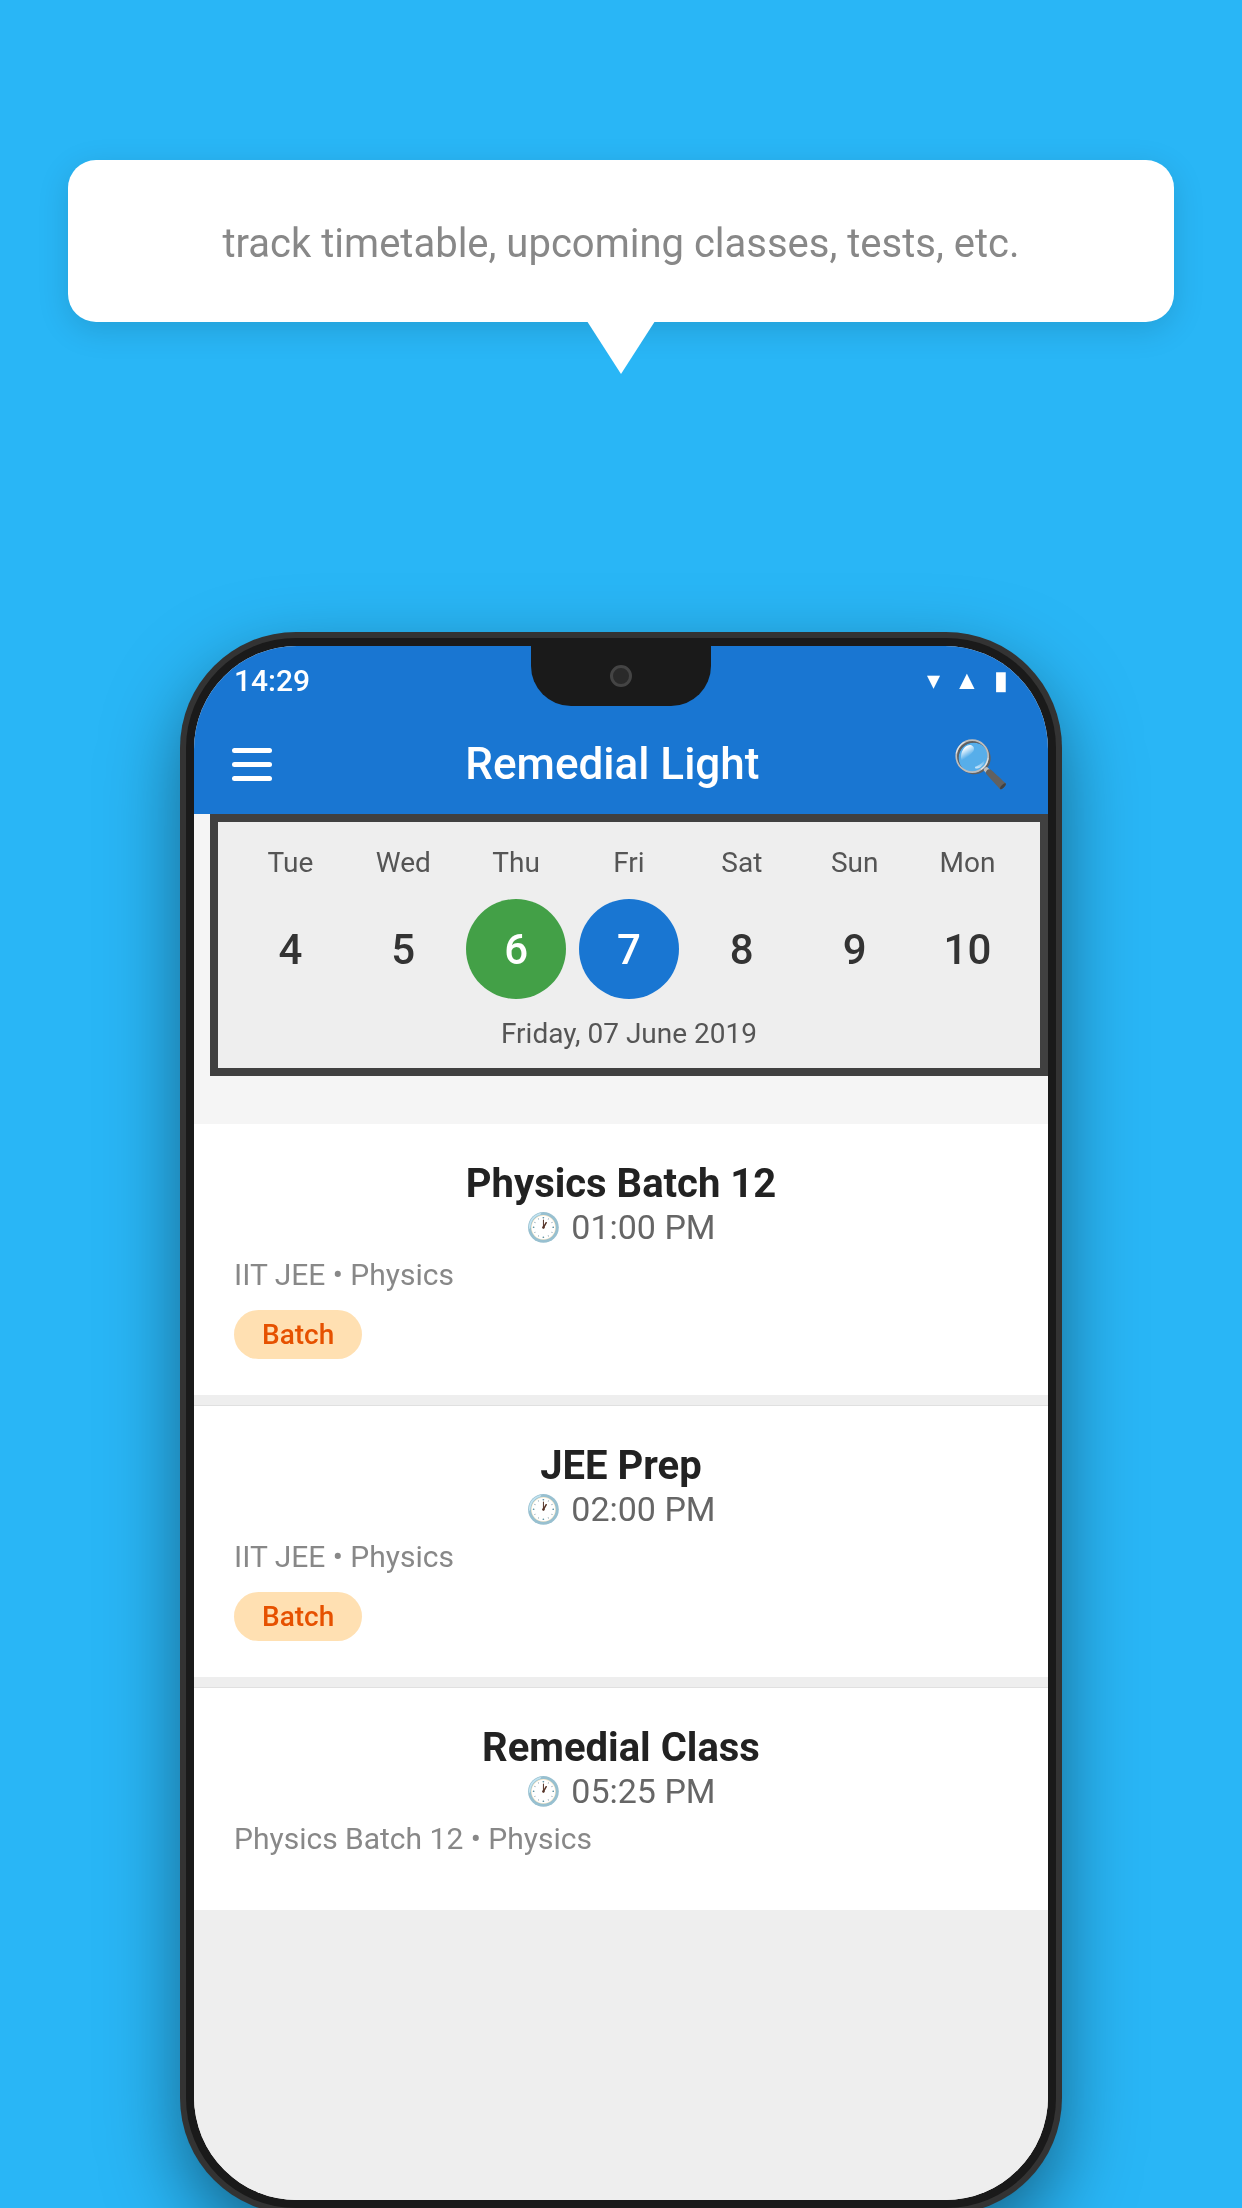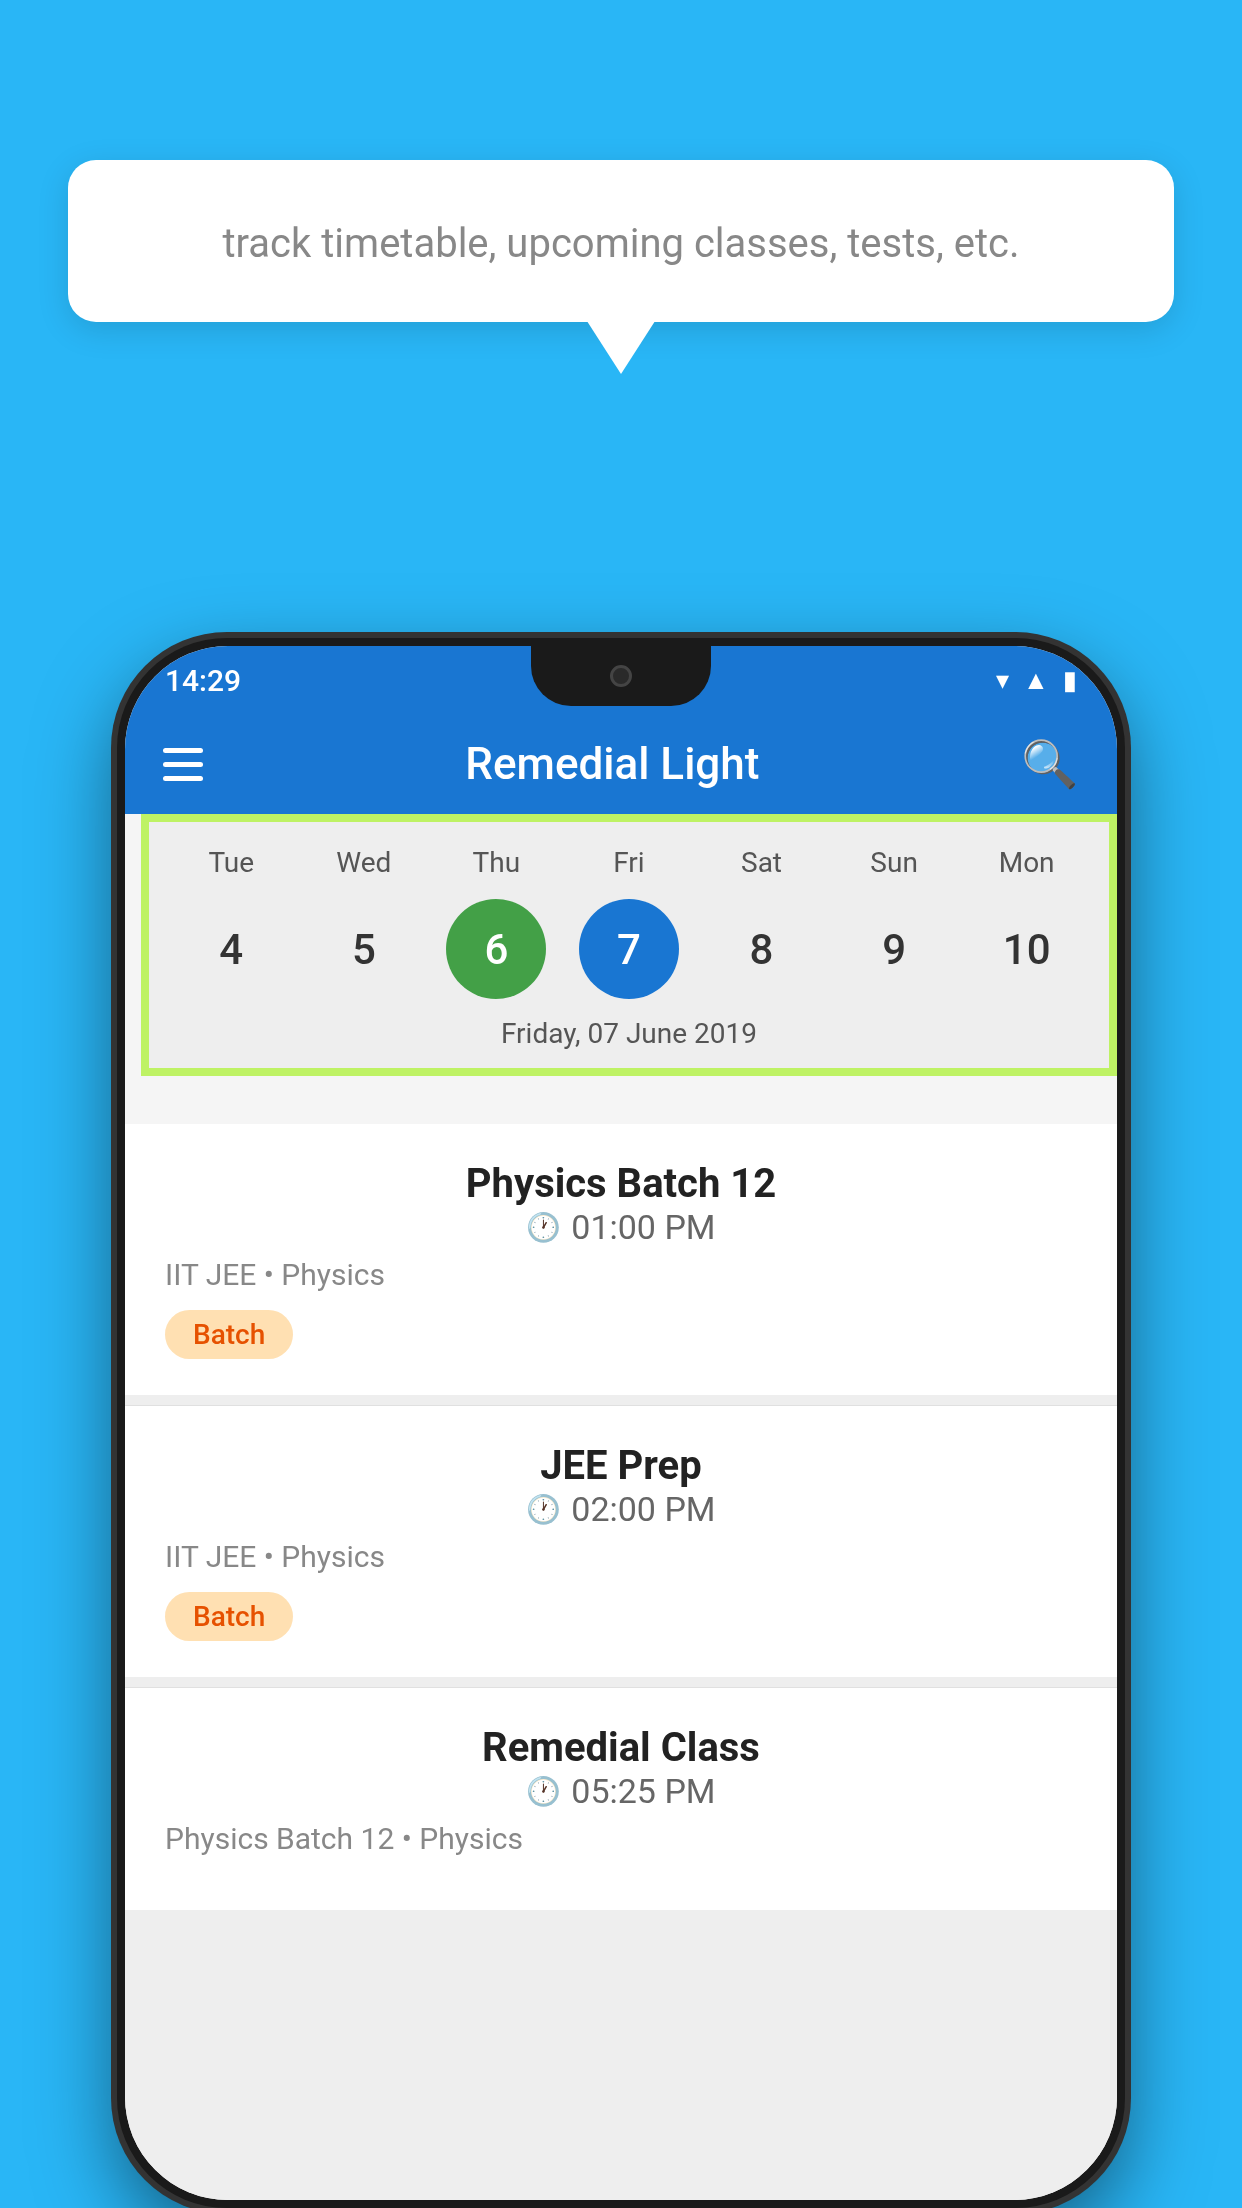--- a/index.html
+++ b/index.html
@@ -50,21 +50,21 @@
       color: #888;
       font-weight: 400;
     }
 
     
     .phone-wrapper {
       position: absolute;
       bottom: 0;
       left: 50%;
       transform: translateX(-50%);
-      width: 1008px;
+      width: 870px;
       height: 1570px;
     }
 
     
     .phone-frame {
       position: absolute;
       top: 0; left: 0; right: 0; bottom: 0;
       background: #1a1a1a;
       border-radius: 110px;
       box-shadow: 0 0 0 6px #333, 0 30px 80px rgba(0,0,0,0.5);
@@ -194,21 +194,21 @@
       color: white;
       font-size: 46px;
       cursor: pointer;
     }
 
     
     .calendar-section {
       position: absolute;
       top: 168px;
       left: 16px; right: 0;
-      background: #bef264;
+      background: #404040;
       padding: 8px;
     }
     .day-headers {
       display: flex;
       justify-content: space-around;
       padding: 24px 16px 12px;
       background: #eeeeee;
     }
     .day-header {
       width: 100px;

